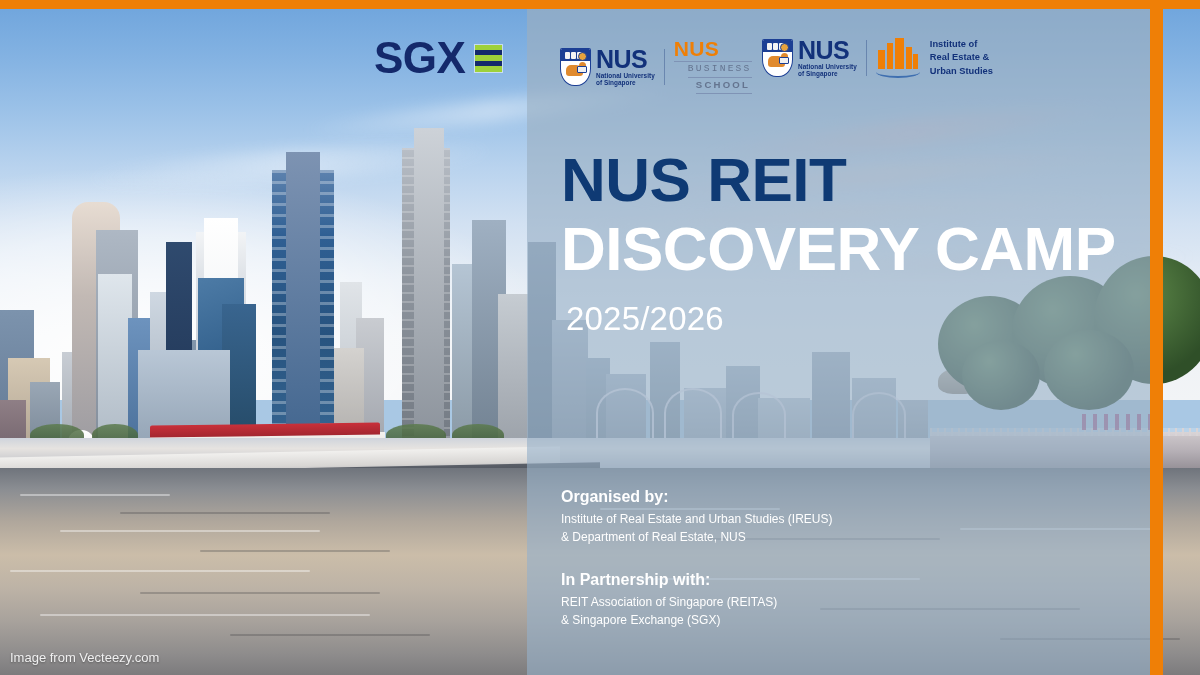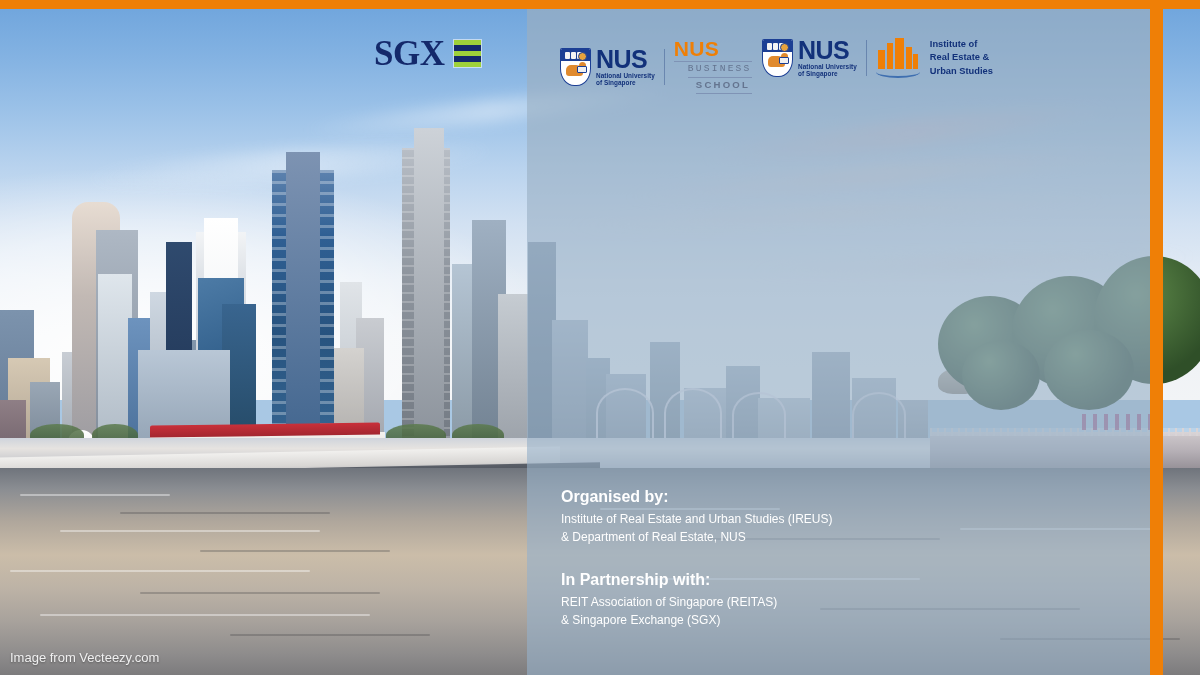--- a/index.html
+++ b/index.html
@@ -159,22 +159,22 @@
   .reitas-box{
     background:#d8232a; color:#ffffff;
     font-size:26px; font-weight:400; letter-spacing:.6px;
     padding:5px 14px 6px; line-height:1;
     font-family:"Liberation Sans", sans-serif;
   }
 
   
   .logo-sgx{ left:374px; top:14px; gap:9px; }
   .sgx-word{
-    color:#14296b; font-size:35px; font-weight:700; letter-spacing:-.5px;
-    line-height:1; font-family:Liberation Serif, serif;
+    color:#14296b; font-size:44px; font-weight:700; letter-spacing:-.5px;
+    line-height:1; font-family:Liberation Sans, sans-serif;
   }
   .sgx-mark{
     width:29px; height:29px; display:flex; flex-direction:column;
     border:1px solid rgba(255,255,255,.55);
   }
   .sgx-mark i{ display:block; flex:1; }
   .sgx-mark i:nth-child(odd){ background:#9ed13a; }
   .sgx-mark i:nth-child(even){ background:#14296b; }
 
   
@@ -555,20 +555,25 @@
         <span class="arc"></span>
       </div>
       <div class="ireus-text" style="margin-left:10px;">
         <div>Institute of</div>
         <div>Real Estate &amp;</div>
         <div>Urban Studies</div>
       </div>
     </div>
   </div>
 
+  <div class="headline">
+    <div class="h-line1">NUS REIT</div>
+    <div class="h-line2">DISCOVERY CAMP</div>
+    <div class="h-year">2025/2026</div>
+  </div>
 
   <div class="credits">
     <div class="cr-head">Organised by:</div>
     <div class="cr-line">Institute of Real Estate and Urban Studies (IREUS)</div>
     <div class="cr-line">&amp; Department of Real Estate, NUS</div>
     <div class="cr-gap"></div>
     <div class="cr-head">In Partnership with:</div>
     <div class="cr-line">REIT Association of Singapore (REITAS)</div>
     <div class="cr-line">&amp; Singapore Exchange (SGX)</div>
   </div>

